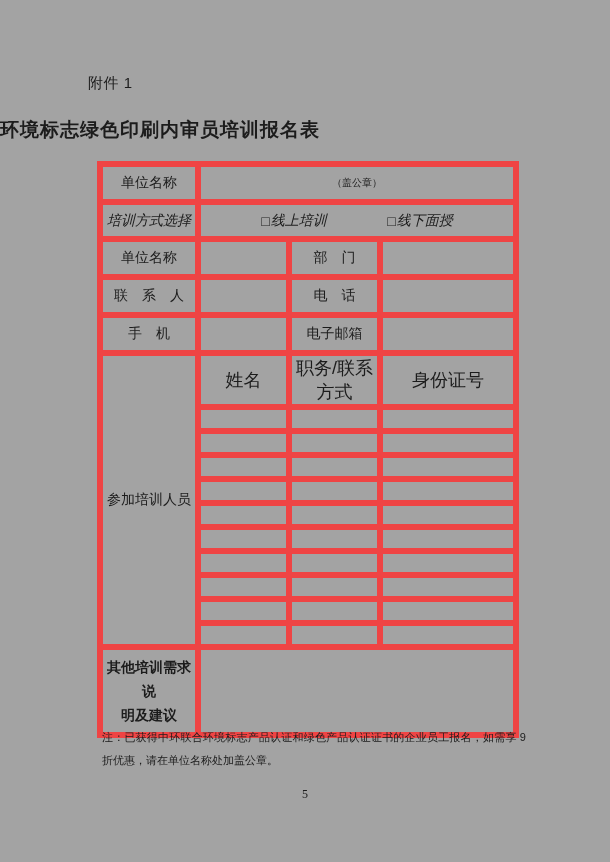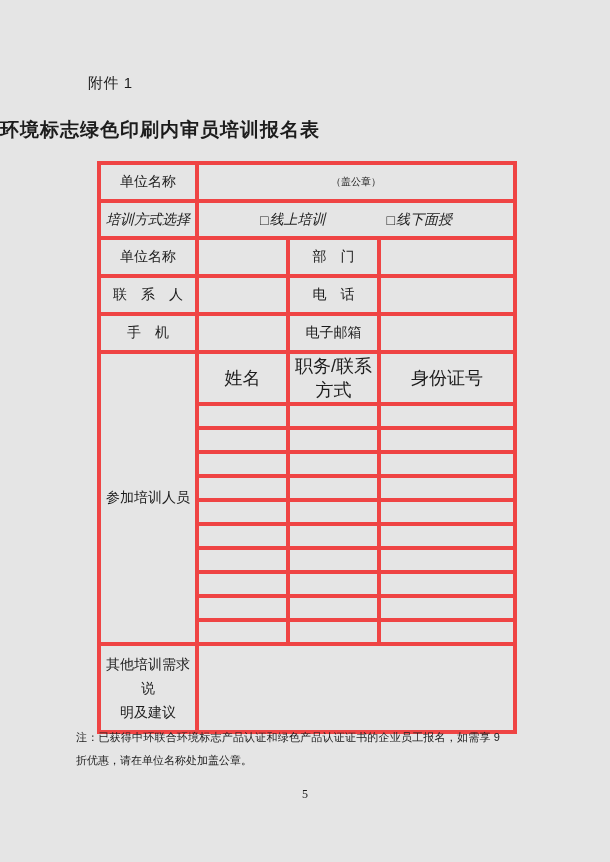--- a/index.html
+++ b/index.html
@@ -1,62 +1,62 @@
 <!DOCTYPE html>
 <html><head>
 <meta charset="utf-8">
 <style>
   * { margin: 0; padding: 0; box-sizing: border-box; }
   html, body { width: 610px; height: 862px; background: #ffffff; }
   .page {
     position: relative;
     width: 610px; height: 862px;
-    background: #e5e5e5;
+    background: #a3a3a3;
     color: #1c1c1c;
     font-family: "Liberation Sans", sans-serif;
     overflow: hidden;
   }
   .attachment {
     position: absolute; left: 88px; top: 74px;
     font-size: 15px; letter-spacing: 0.5px;
   }
   .title {
     position: absolute; left: 0; top: 117px; width: 100%;
     font-family: "Liberation Serif", serif;
     font-size: 19px; font-weight: bold; letter-spacing: 1px;
   }
   table.form-table {
     position: absolute; left: 97px; top: 161px;
     width: 416px;
     border-collapse: collapse; table-layout: fixed;
     font-size: 14px;
   }
   .form-table td {
-    border: 4px solid #ef4444;
+    border: 6px solid #ef4444;
     text-align: center; vertical-align: middle;
     padding: 0;
     overflow: hidden;
   }
   .h38 { height: 38px; }
   .h37 { height: 37px; font-style: italic; }
   .h32 { height: 32px; }
   .h24 { height: 24px; }
-  .h95 { height: 88px; }
+  .h95 { height: 88px; font-weight: bold; }
   .label-cell { font-size: 14px; }
   .seal-cell { text-align: right; padding-right: 7px; font-size: 10px; }
   .options-wrap {
     display: flex; justify-content: space-evenly; align-items: center;
     width: 100%;
   }
   .option { display: inline-flex; align-items: center; font-size: 14px; }
   .option .box { margin-right: 1px; font-size: 14px; }
   .trainee-header-cell { font-size: 18px; }
   .other-label div { line-height: 24px; font-size: 14px; }
   .note {
-    position: absolute; left: 76px; top: 726px; width: 424px;
+    position: absolute; left: 102px; top: 726px; width: 424px;
     font-size: 11px; line-height: 23px;
     text-align: justify;
   }
   .page-number {
     position: absolute; left: 0; top: 787px; width: 100%;
     text-align: center;
     font-family: "Liberation Serif", serif;
     font-size: 12px;
   }
 </style>

